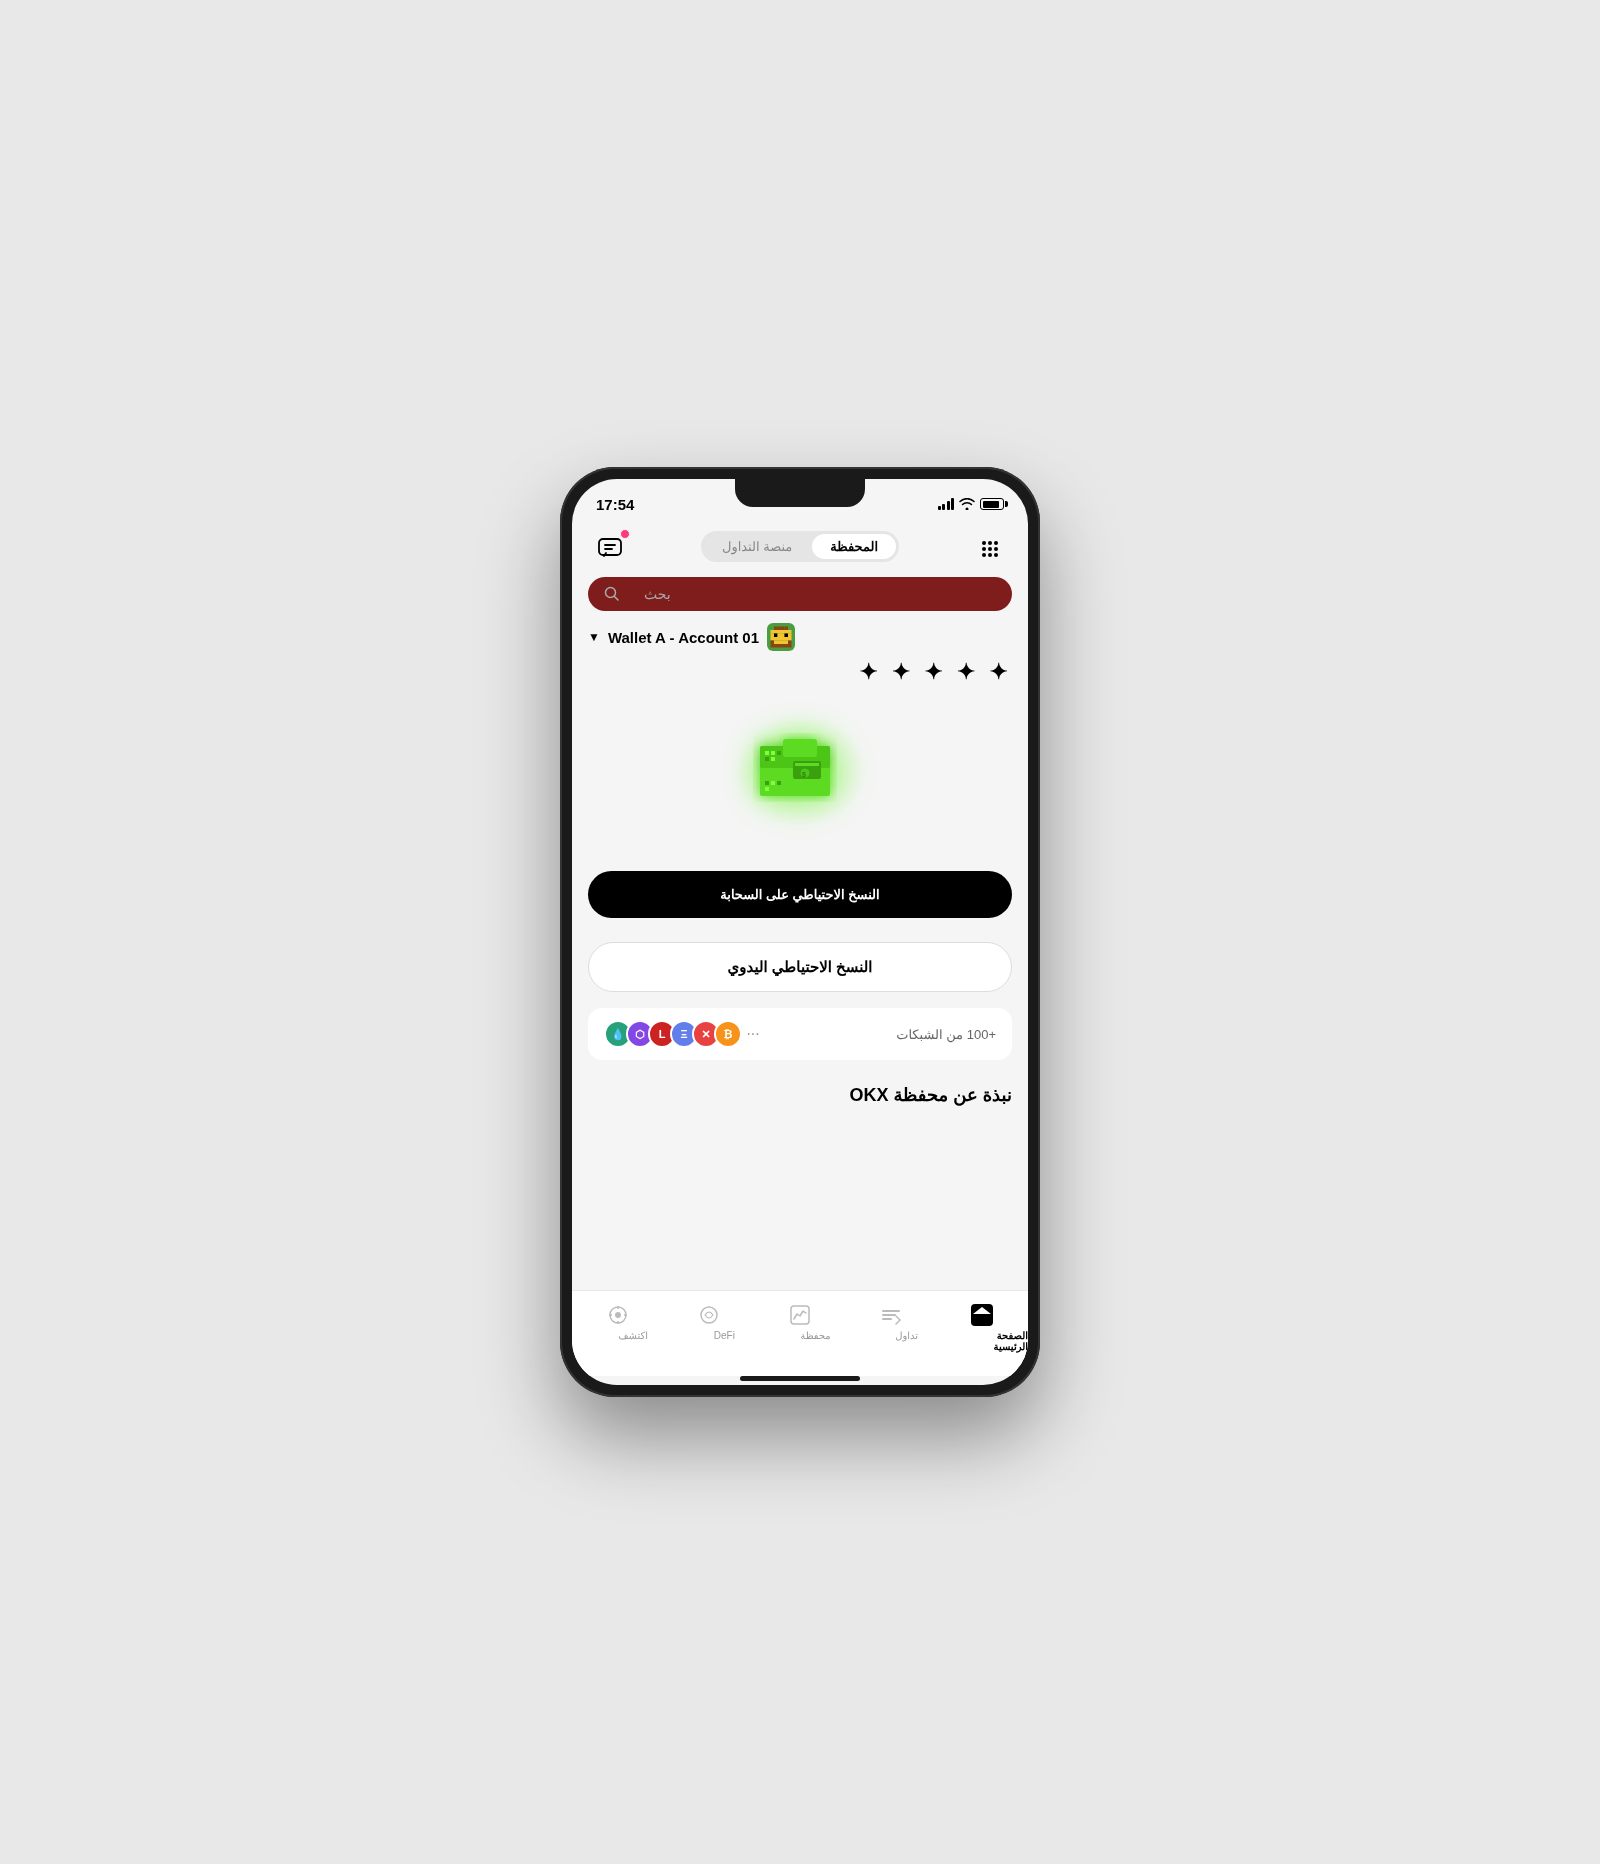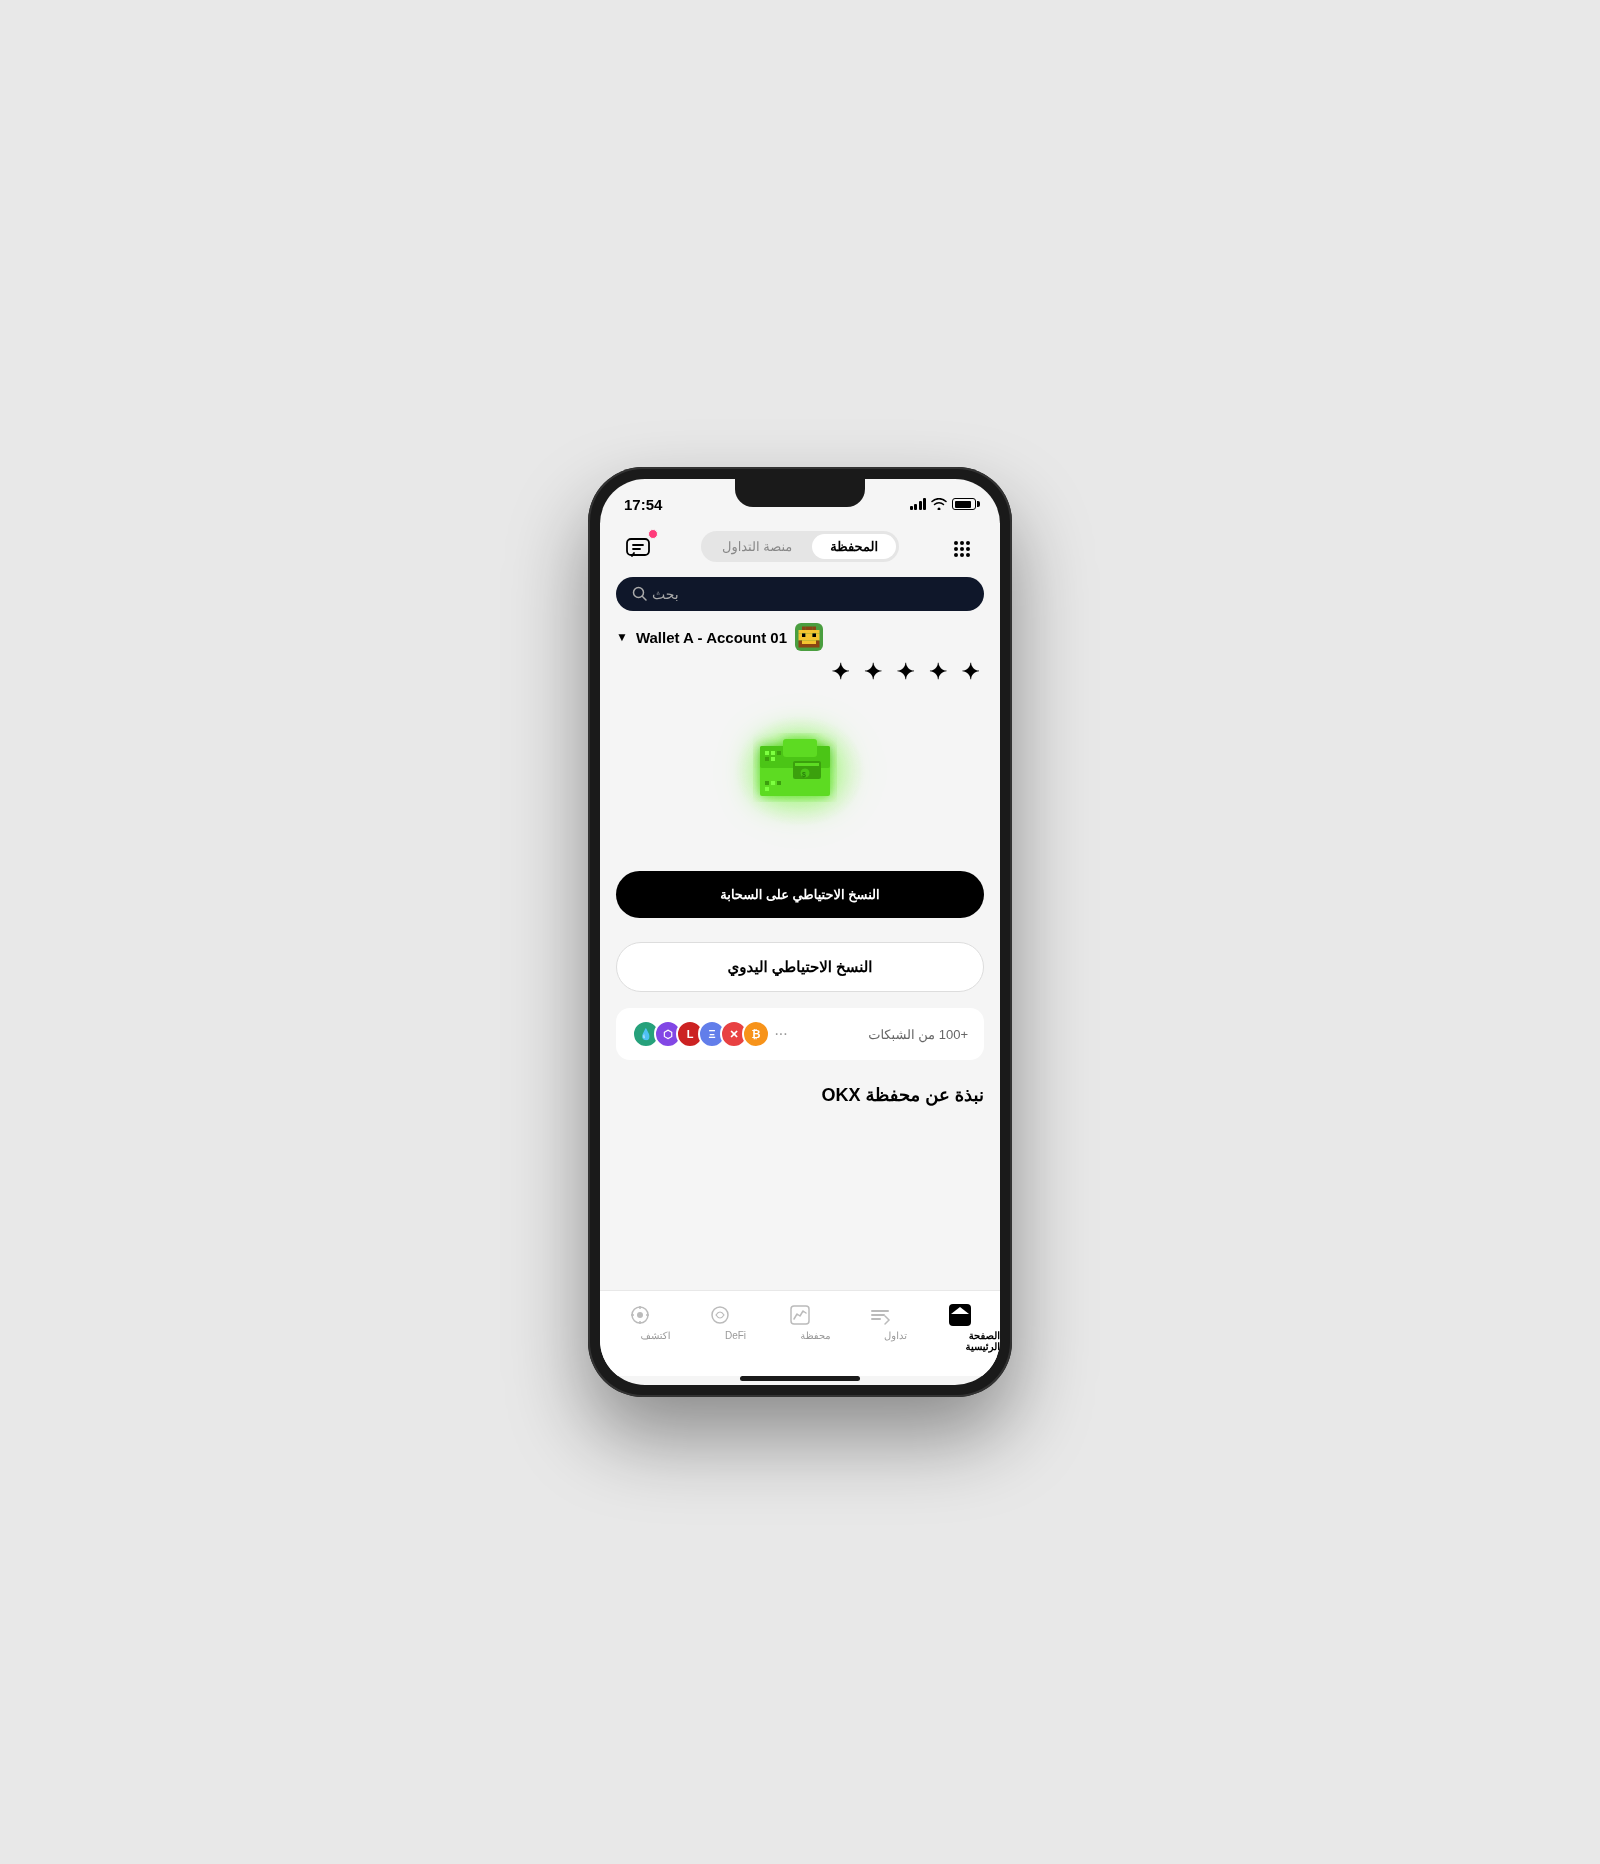--- a/index.html
+++ b/index.html
@@ -6,21 +6,21 @@
     body {
       background: #e8e8e8;
       display: flex;
       justify-content: center;
       align-items: center;
       min-height: 100vh;
       font-family: -apple-system, BlinkMacSystemFont, 'Segoe UI', sans-serif;
     }
 
     .phone-wrapper {
-      width: 424px;
+      width: 480px;
       height: 930px;
       background: #1a1a1a;
       border-radius: 55px;
       padding: 12px;
       box-shadow: 0 40px 80px rgba(0,0,0,0.4), inset 0 0 0 2px #333;
       position: relative;
     }
 
     .phone-screen {
       width: 100%;
@@ -183,27 +183,27 @@
       height: 36px;
       display: flex;
       align-items: center;
       justify-content: center;
       cursor: pointer;
     }
 
     
     .search-bar {
       margin: 0 16px 12px;
-      background: #0f172a;
+      background: #7f1d1d;
       border-radius: 22px;
       padding: 9px 16px;
       display: flex;
       align-items: center;
       justify-content: flex-end;
-      gap: 4px;
+      gap: 24px;
       direction: rtl;
       flex-shrink: 0;
     }
 
     .search-placeholder {
       font-size: 14px;
       color: #aaa;
       direction: rtl;
     }
 

